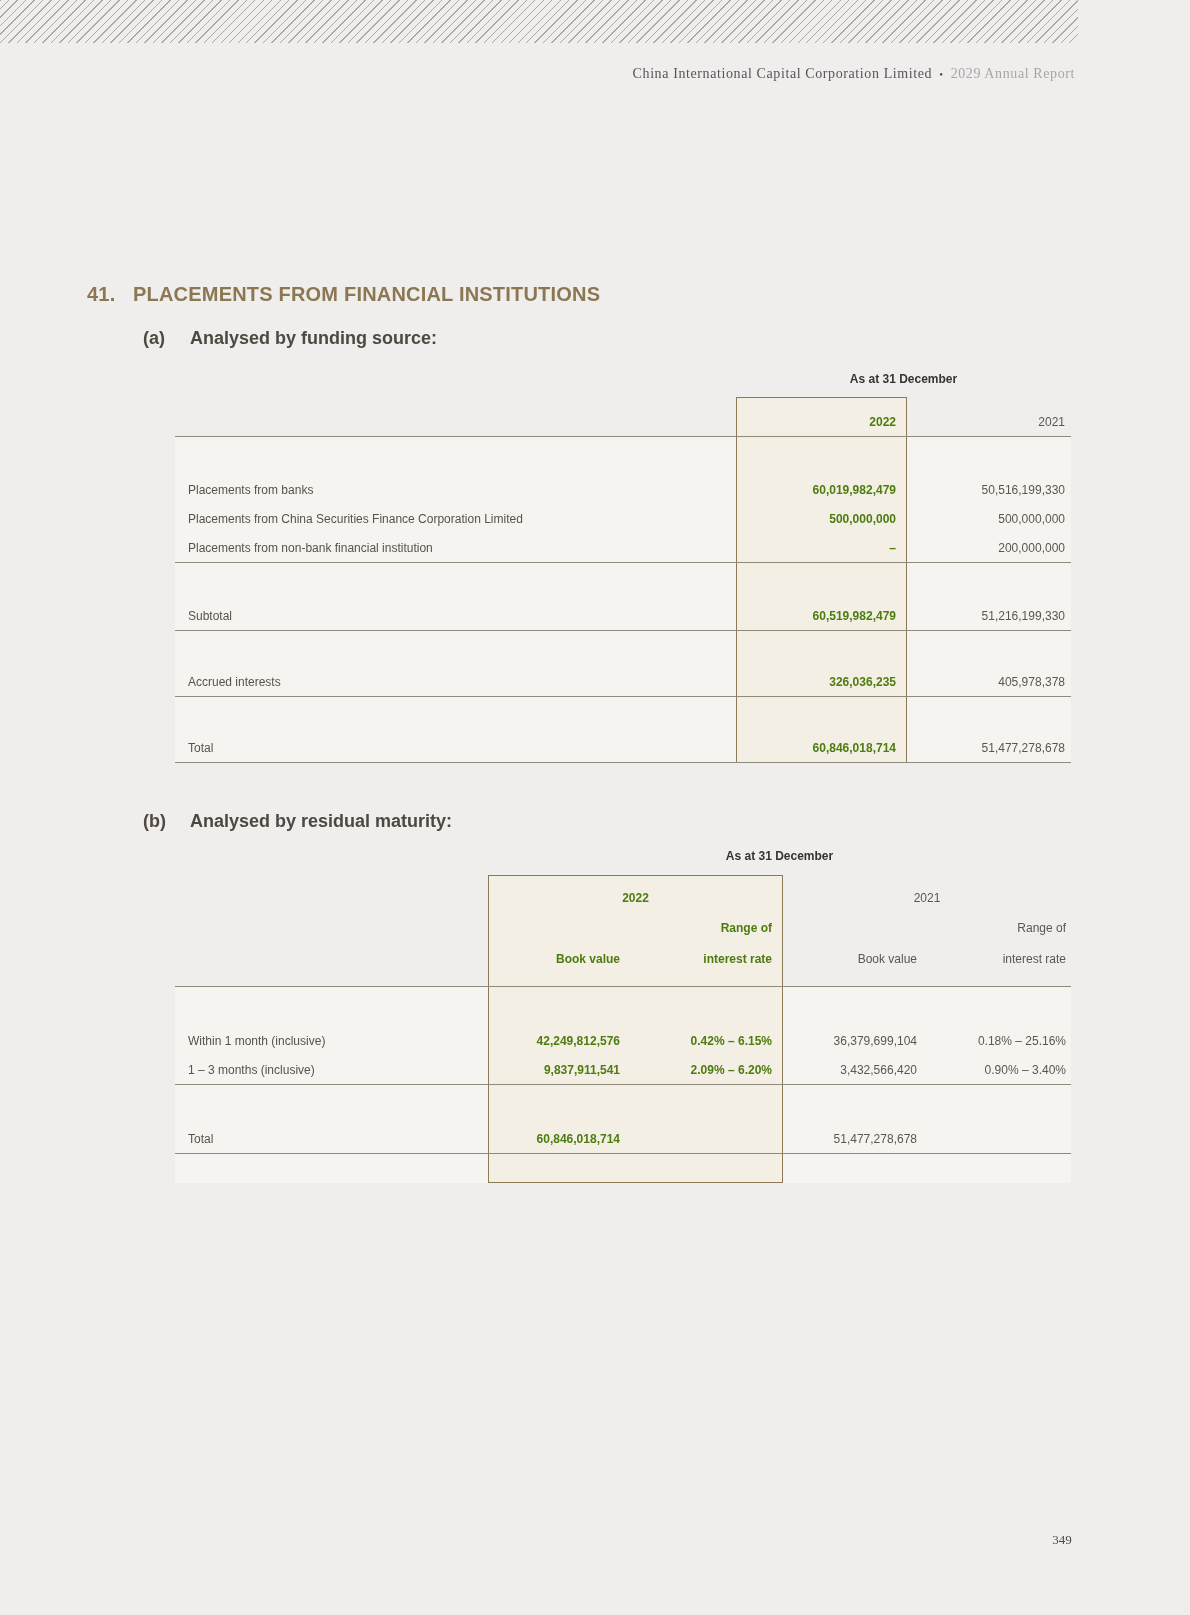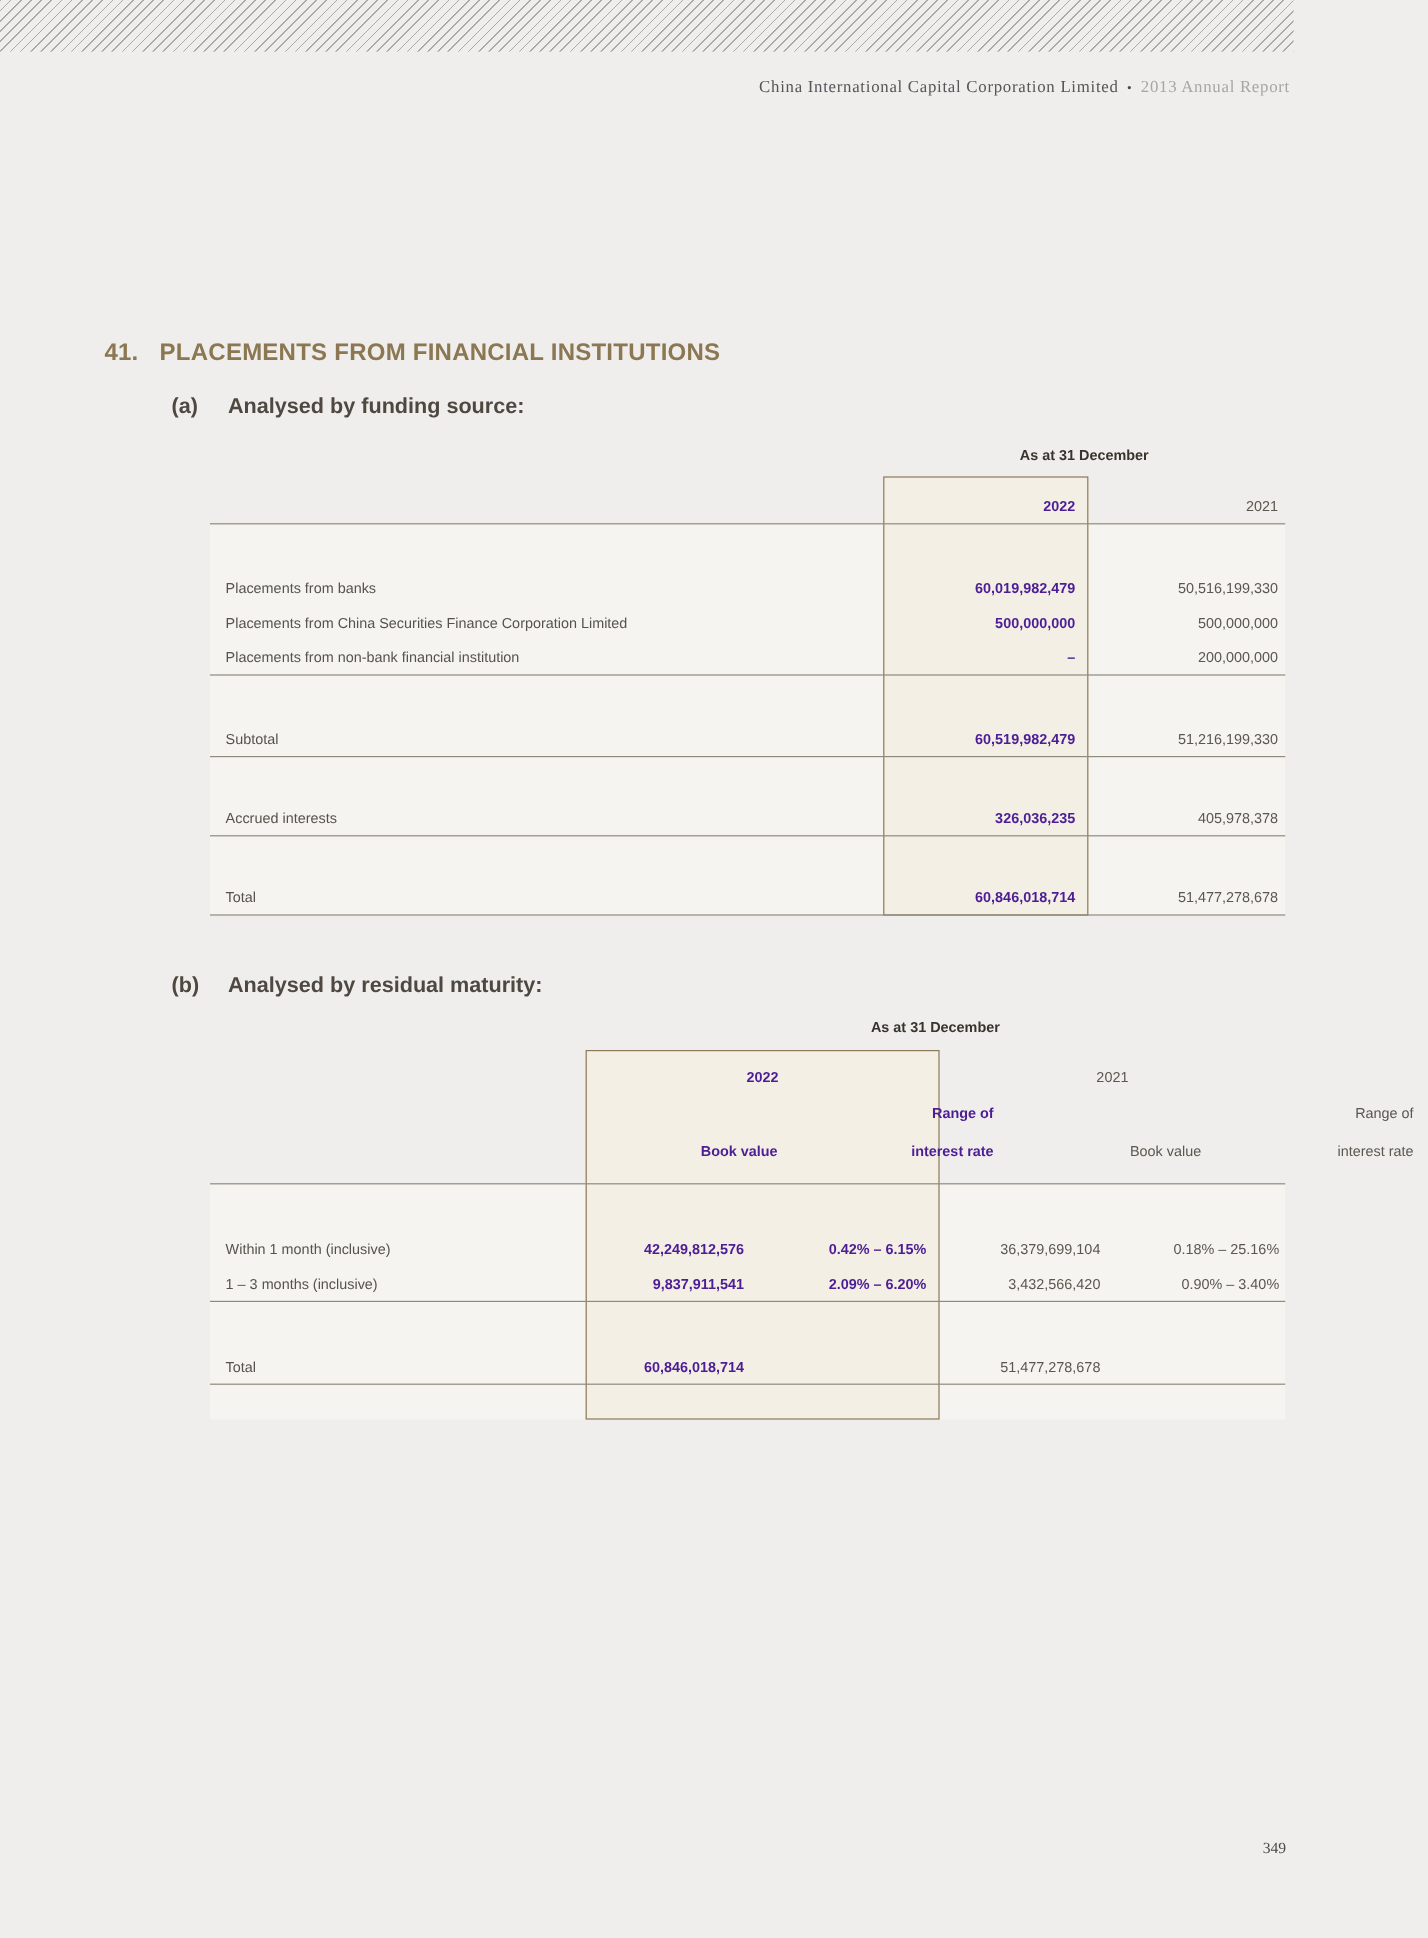--- a/index.html
+++ b/index.html
@@ -55,50 +55,50 @@
   #table-b .cap { left:313px; width:583px; }
 
   .rule { position:relative; z-index:2; height:1px; background:#8f8a7c; }
   .sp12{height:12px} .sp36{height:36px} .sp38{height:38px} .sp39{height:39px}
 
   .grid-a { position:relative; z-index:2; display:grid; grid-template-columns:561px 171px 164px; align-items:center; height:29px; }
   .grid-b { position:relative; z-index:2; display:grid; grid-template-columns:313px 132px 163px 134px 154px; align-items:center; height:29px; }
 
   .yr-a { height:38px; align-items:end; box-sizing:border-box; padding-bottom:7px; }
   .yr-b { height:37px; align-items:end; box-sizing:border-box; padding-bottom:7px; }
-  .h31 { height:31px;gap:28px; }
+  .h31 { height:31px; }
 
   .lbl  { padding-left:13px; }
   .v22  { text-align:right; padding-right:11px; }
   .v21  { text-align:right; padding-right:6px;  }
   .bv22 { text-align:right; }
   .ir22 { text-align:right; padding-right:11px; }
   .bv21 { text-align:right; }
   .ir21 { text-align:right; padding-right:5px; }
   .c2{grid-column:2} .c3{grid-column:3} .c4{grid-column:4} .c5{grid-column:5}
   .span22 { grid-column:2/4; text-align:center; }
   .span21 { grid-column:4/6; text-align:center; }
 
-  .gold { color:#4c1d95; font-weight:700; }
+  .gold { color:#4d7c0f; font-weight:700; }
   .gray { color:#5b574f; }
 
   .page-number {
     position:absolute; top:1532px; left:1037px; width:50px; text-align:center;
     font-family:"Liberation Serif", serif; font-size:13px; color:#4b4b4b;
   }
 </style>
 </head>
 <body>
 
 <div class="page">
 
   <div class="hatch"></div>
 
   <div class="doc-header">
-    <span>China International Capital Corporation Limited</span><span class="bullet">•</span><span class="report">2013 Annual Report</span>
+    <span>China International Capital Corporation Limited</span><span class="bullet">•</span><span class="report">2029 Annual Report</span>
   </div>
 
   <div class="section-heading">
     <span class="num">41.</span>
     <span>PLACEMENTS FROM FINANCIAL INSTITUTIONS</span>
   </div>
 
   <div class="sub-heading" id="sub-a">
     <span class="lbl">(a)</span>
     <span>Analysed by funding source:</span>

